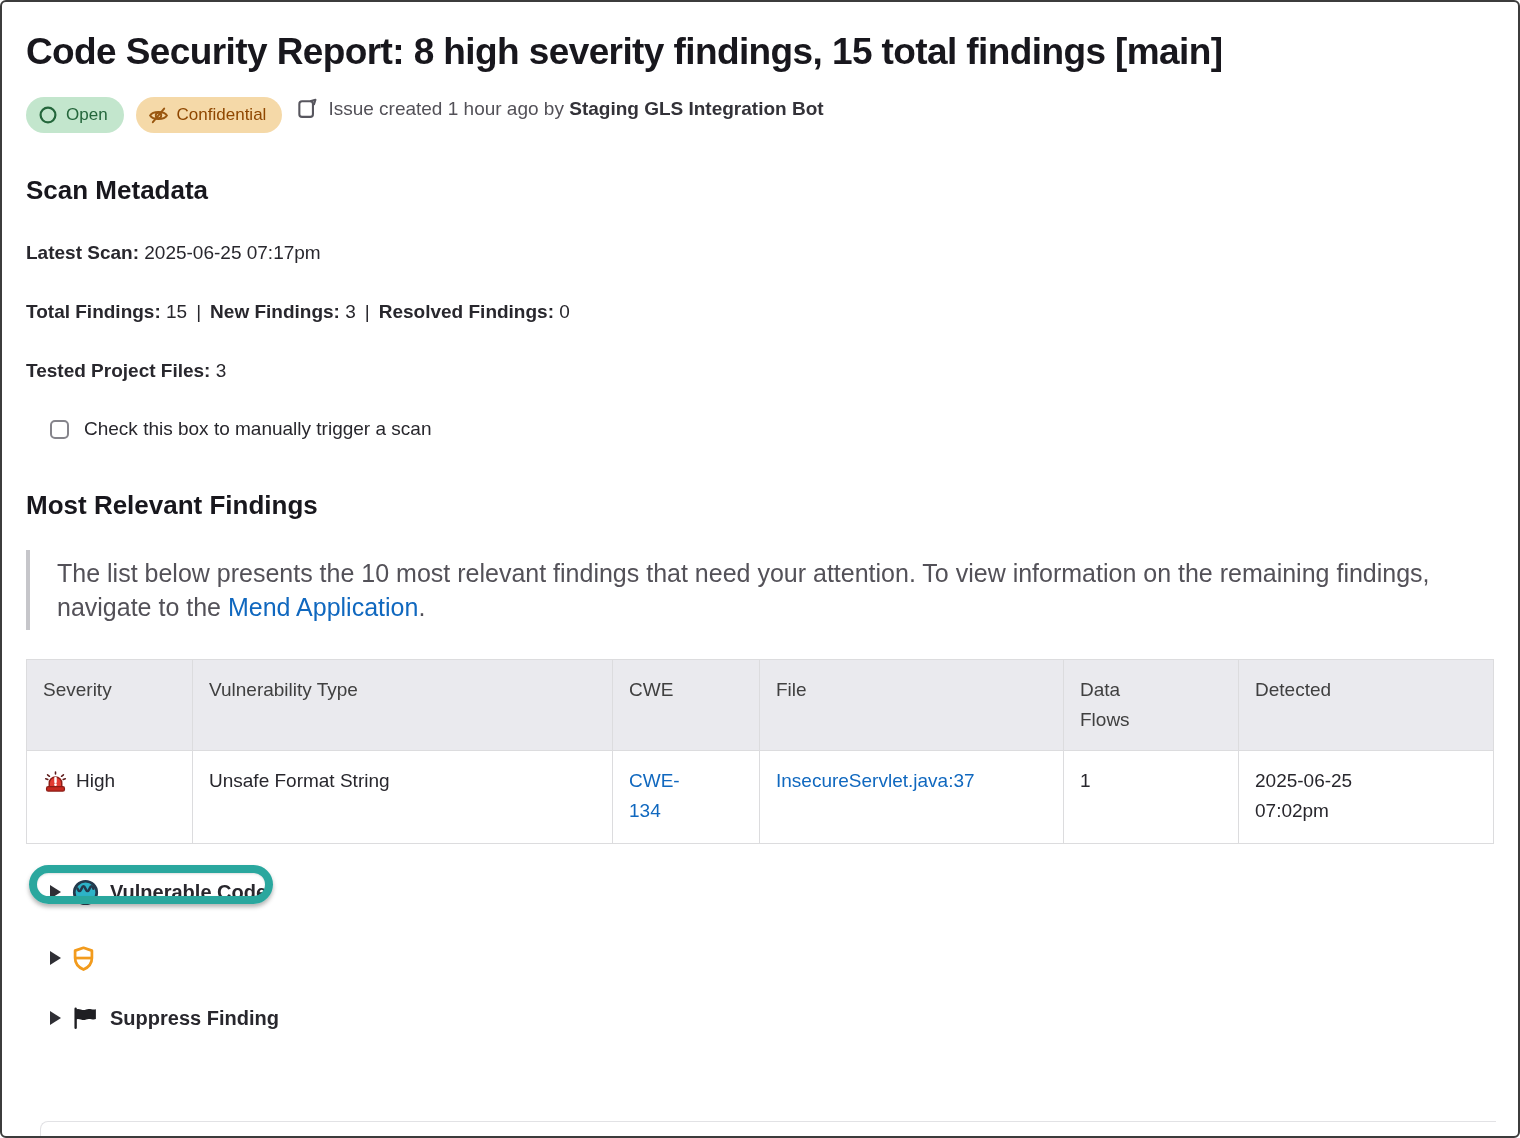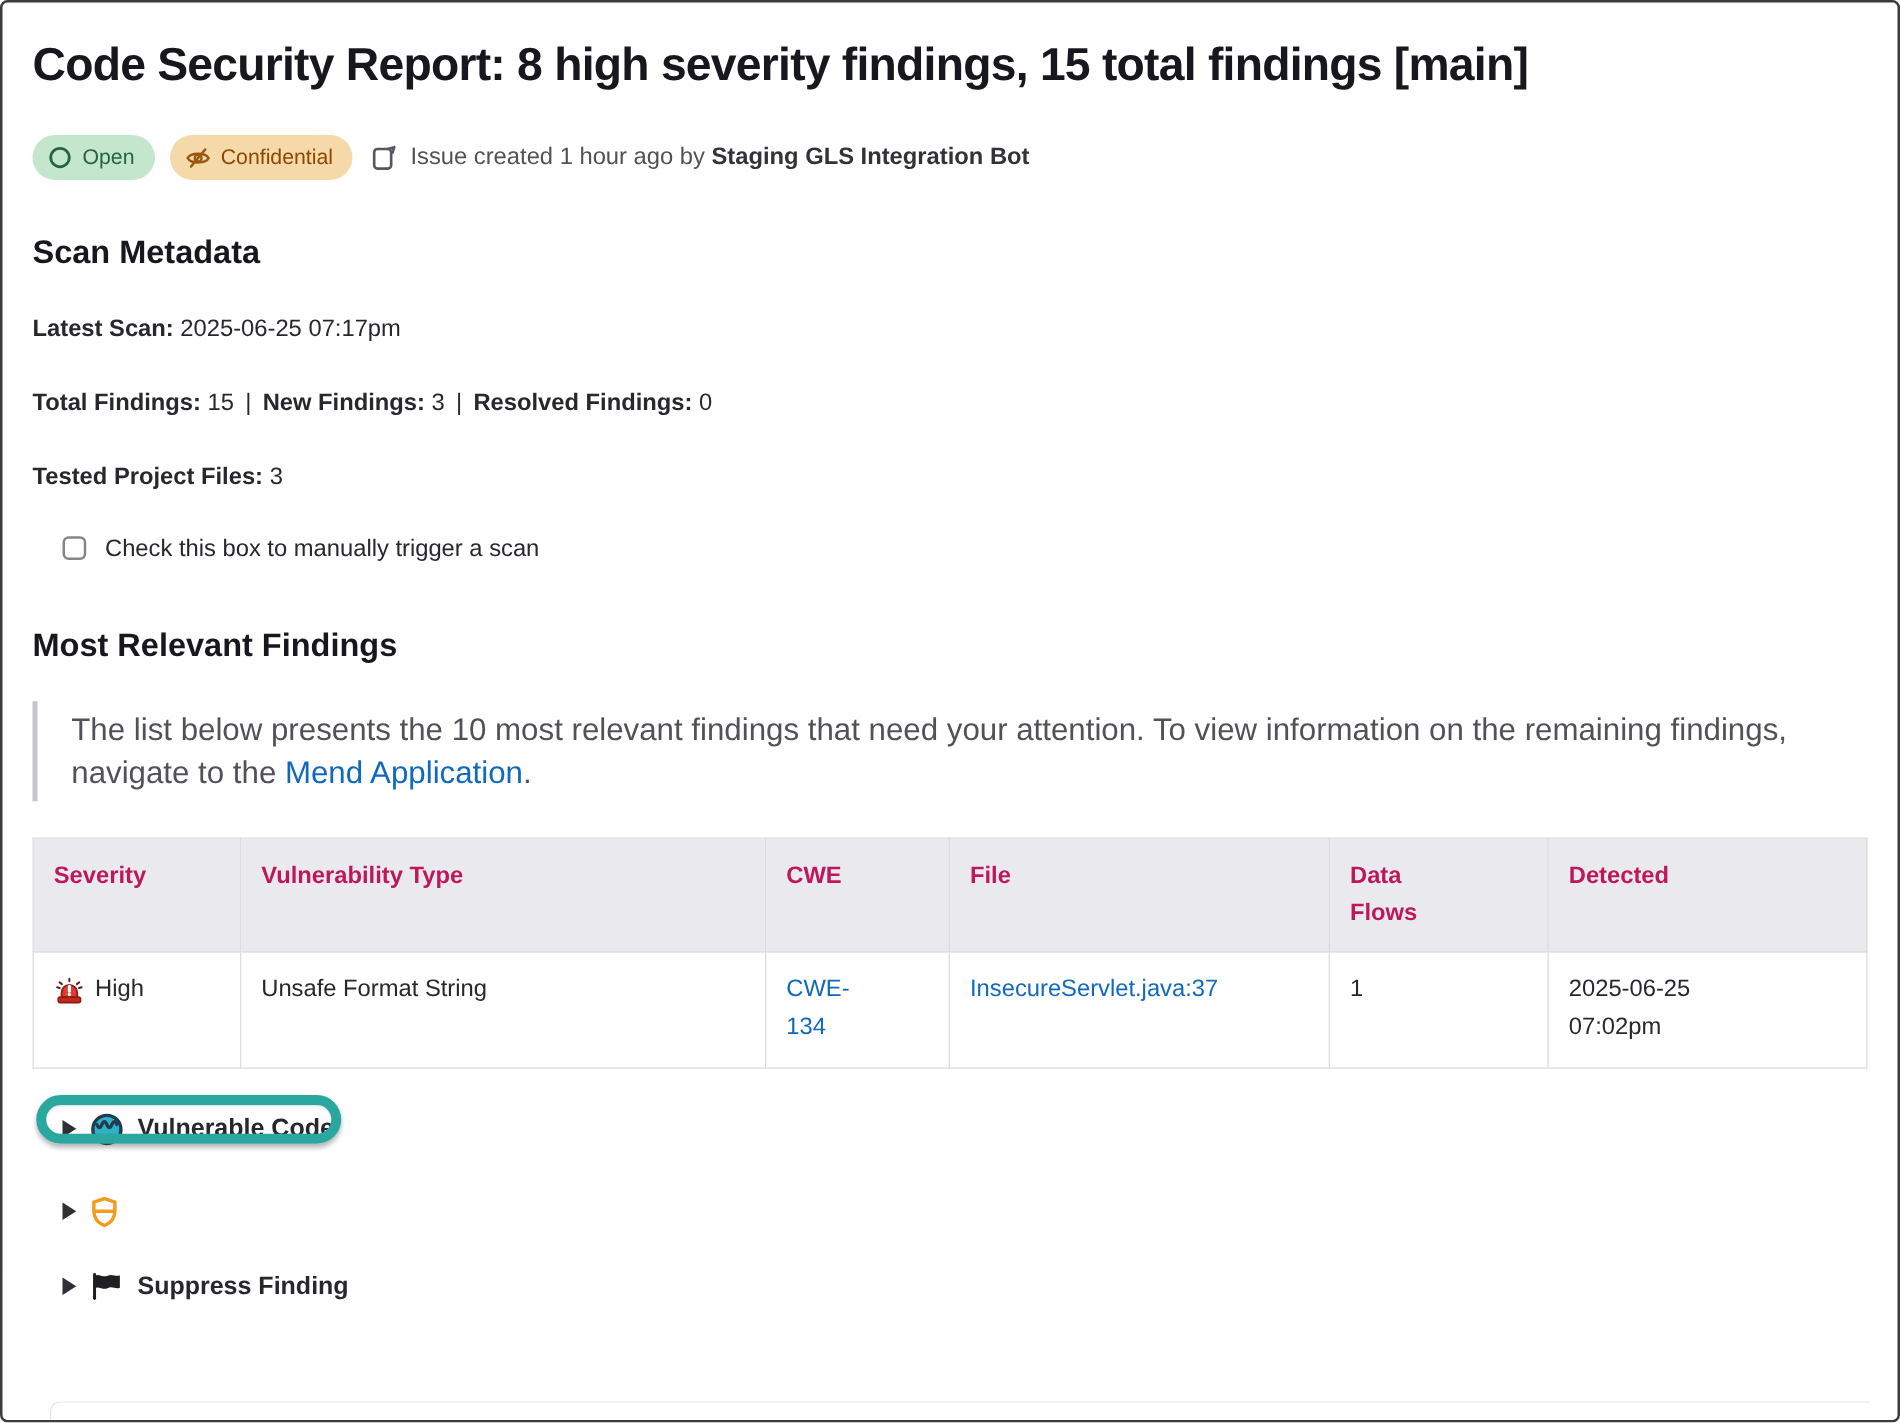--- a/index.html
+++ b/index.html
@@ -22,41 +22,41 @@
   .page-title {
     margin-top: 15px;
     font-size: 37px;
     font-weight: 700;
     letter-spacing: -0.6px;
     color: #18171d;
     line-height: 1.25;
     white-space: nowrap;
   }
   
-  .badge-row { display: flex; align-items: center; margin-top: 33px; height: 36px; }
+  .badge-row { display: flex; align-items: flex-start; margin-top: 22px; height: 36px; }
   .badge {
     display: inline-flex; align-items: center; gap: 8px;
     height: 36px; border-radius: 18px; padding: 0 16px 0 12px;
     font-size: 17px; font-weight: 400;
   }
   .badge.open { background: #c3e6cd; color: #24663b; margin-right: 12px; }
   .badge.confidential { background: #f5d9a8; color: #8f4700; font-weight: 400; margin-right: 14px; }
   .created-line { display: inline-flex; align-items: center; gap: 9px; font-size: 19px; color: #535158; }
   .created-line .author { font-weight: 700; color: #333238; }
   
   .h2 { font-size: 26px; font-weight: 700; color: #18171d; }
   .h2.scan { margin-top: 42px; }
   .h2.findings { margin-top: 50px; }
   
   .meta-line { margin-top: 33px; font-size: 19px; line-height: 26px; color: #28272d; }
   .meta-line:first-of-type { margin-top: 34px; }
   .meta-line strong { font-weight: 700; color: #28272d; }
   .sep { padding: 0 9px; font-weight: 400; }
   
-  .checkbox-row { margin: 34px 0 2px 24px; display: flex; align-items: flex-start; gap: 15px; font-size: 19px; }
+  .checkbox-row { margin: 34px 0 2px 24px; display: flex; align-items: center; gap: 15px; font-size: 19px; }
   .checkbox-row input[type="checkbox"] {
     appearance: none; -webkit-appearance: none;
     width: 19px; height: 19px; border: 2px solid #85848b; border-radius: 5px;
     background: #fff; cursor: pointer; flex: none;
   }
   
   .note {
     margin-top: 29px;
     border-left: 4px solid #c6c6ca;
     padding: 6px 0 6px 27px;
@@ -72,21 +72,21 @@
     font-size: 19px;
   }
   table.findings th, table.findings td {
     border: 1px solid #dcdcde;
     text-align: left; vertical-align: top;
     padding: 15px 16px;
     line-height: 30px;
   }
   table.findings th {
     background: #eaeaee;
-    color: #be185d; font-weight: 700;
+    color: #404040; font-weight: 400;
     height: 73px;
   }
   table.findings td { height: 93px; color: #28272d; }
   .sev-cell { display: flex; align-items: center; gap: 8px; }
   .wrap-narrow { display: inline-block; max-width: 70px; }
   .wrap-date { display: inline-block; max-width: 125px; }
   
   .details-row {
     display: flex; align-items: center; gap: 11px;
     margin-left: 24px; font-size: 20px; font-weight: 700; color: #28272d;

